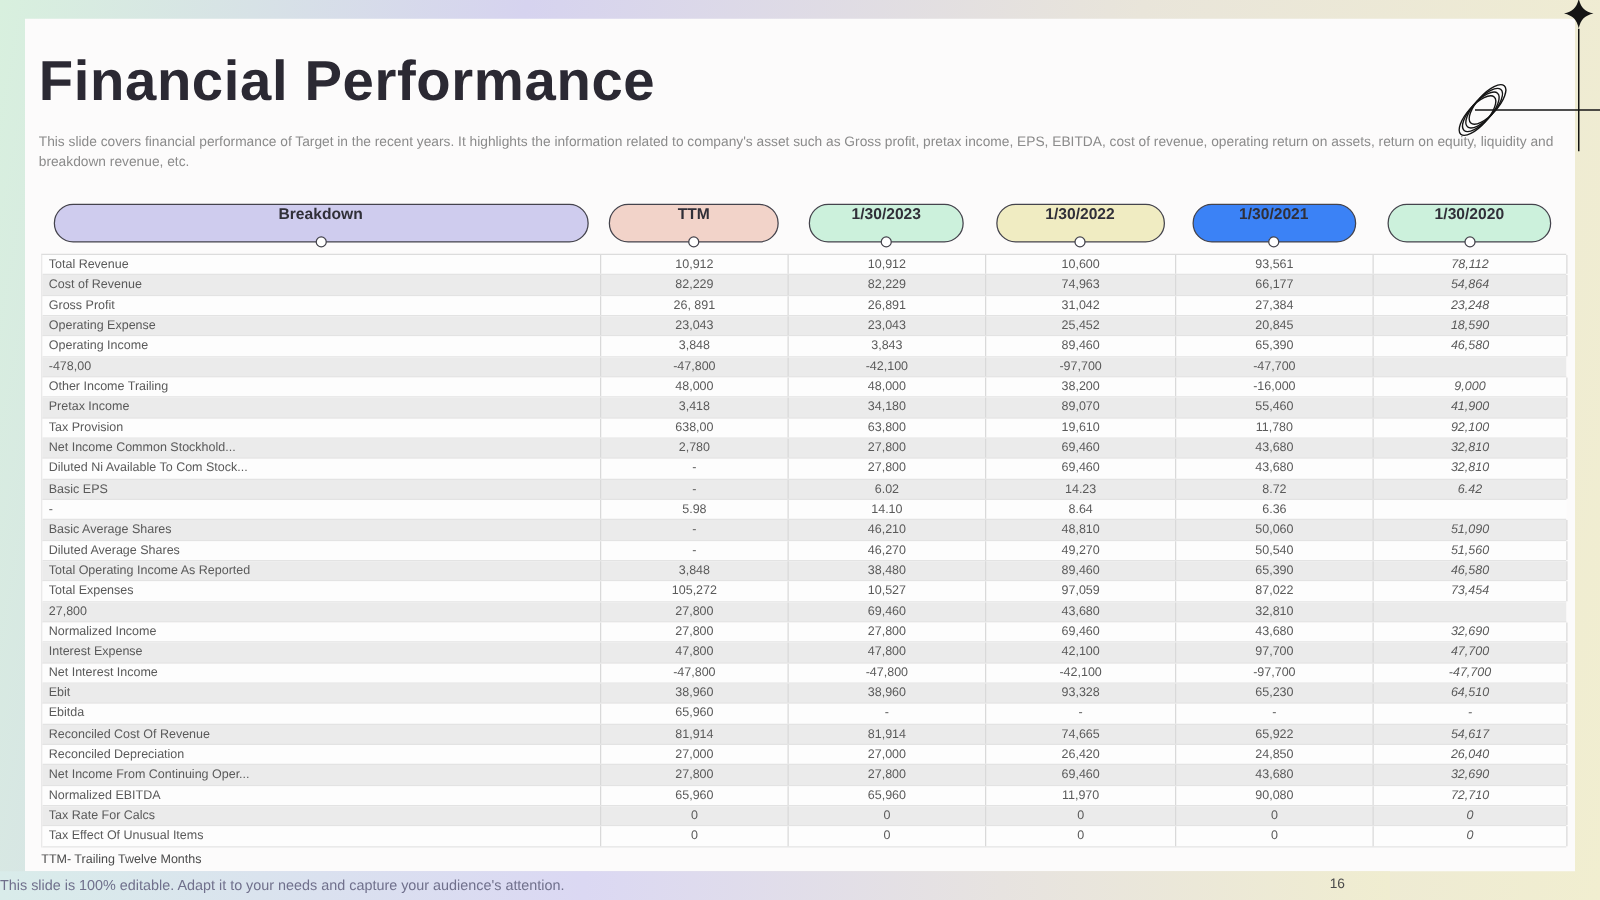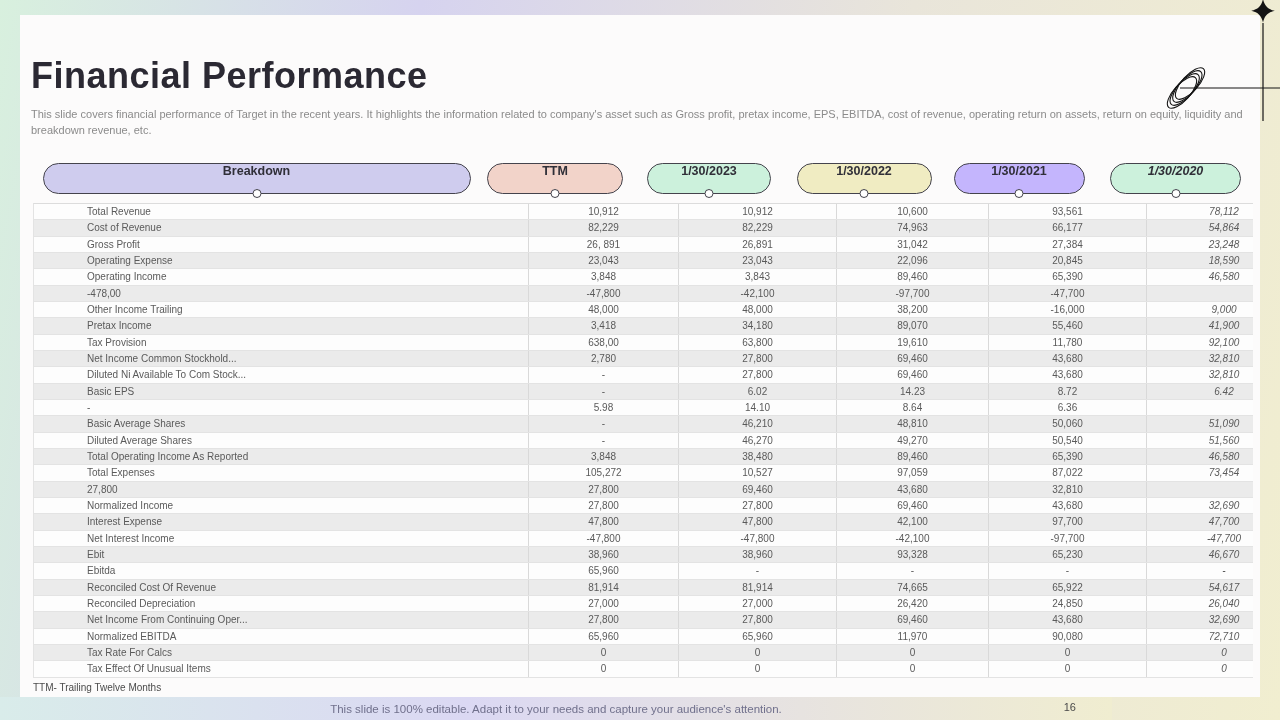--- a/index.html
+++ b/index.html
@@ -7,38 +7,38 @@
   body {
     position: relative;
     font-family: "Liberation Sans", sans-serif;
     background: linear-gradient(100deg, #d8f0de 0%, #d6d3ef 30%, #e9e5da 65%, #f1eed0 100%);
   }
   .slide {
     position:absolute; left:20px; top:15px; width:1240px; height:682px;
     background:#fcfbfb;
   }
   .title {
-    position:absolute; left:11px; top:40px;
-    font-size:36px; font-weight:800; color:#2b2933; letter-spacing:0.5px;
+    position:absolute; left:11px; top:24px;
+    font-size:45px; font-weight:800; color:#2b2933; letter-spacing:0.5px;
   }
   .subtitle {
     position:absolute; left:11px; top:92px; width:1221px;
     font-size:11px; line-height:1.42; color:#8b8b8b;
   }
   .pill-row {
     position:absolute; left:13px; top:148px; width:1220px; height:31px;
     display:flex;
   }
   .pill-cell { display:flex; align-items:flex-start; justify-content:center; }
   .pill-cell:nth-child(1){ flex:0 0 447px; }
   .pill-cell:nth-child(2){ flex:0 0 150px; }
   .pill-cell:nth-child(3){ flex:0 0 158px; }
   .pill-cell:nth-child(4){ flex:0 0 152px; }
   .pill-cell:nth-child(5){ flex:0 0 158px; }
-  .pill-cell:nth-child(6){ flex:0 0 155px;font-style:italic; }
+  .pill-cell:nth-child(6){ flex:0 0 155px; }
   .pill {
     height:31px; border:1.4px solid #44434c; border-radius:16px;
     display:flex; align-items:flex-start; justify-content:center;
     font-size:12.5px; font-weight:bold; color:#302f38; position:relative;
   }
   .pill-cell:nth-child(1) .pill{ width:428px; }
   .pill-cell:nth-child(2) .pill{ width:136px; }
   .pill-cell:nth-child(3) .pill{ width:124px; }
   .pill-cell:nth-child(4) .pill{ width:135px; }
   .pill-cell:nth-child(5) .pill{ width:131px; }
@@ -51,33 +51,33 @@
     position:absolute; left:13px; top:188px; width:1220px;
     border-top:1px solid #dcdcdc; border-left:1px solid #e3e3e3;
   }
   .trow { display:flex; height:16.34px; border-bottom:1px solid #e3e3e3; background:#fdfdfd; }
   .trow:nth-child(even) { background:#ebebeb; }
   .cell {
     display:flex; align-items:center; justify-content:center;
     font-size:10px; color:#5a5a5a; border-right:1px solid #d9d9d9;
     white-space:nowrap; overflow:hidden;
   }
-  .cell:nth-child(1){ flex:0 0 447px; justify-content:flex-start; padding-left:5px;margin-left:48px; }
+  .cell:nth-child(1){ flex:0 0 447px; justify-content:flex-start; padding-left:5px; }
   .cell:nth-child(2){ flex:0 0 150px; }
   .cell:nth-child(3){ flex:0 0 158px; }
   .cell:nth-child(4){ flex:0 0 152px; }
   .cell:nth-child(5){ flex:0 0 158px; }
   .cell:nth-child(6){ flex:0 0 155px;font-style:italic; }
   .footnote {
     position:absolute; left:13px; top:667px;
     font-size:10px; color:#4b4b4b;
   }
   .footer-band {
     position:absolute; left:0; top:697px; width:1112px; height:23px;
-    display:flex; align-items:center; justify-content:center;
+    display:flex; align-items:center; 
     background:linear-gradient(90deg, #d9ecea 0%, #dbd8f3 42%, #e7e3e0 72%, #f0edd0 100%);
   }
   .footer-note { font-size:11.5px; color:#70708c; }
   .page-number { position:absolute; right:36px; top:4px; font-size:11px; color:#4a4a4a; }
   .decor { position:absolute; right:0; top:0; width:140px; height:140px; }
 </style>
 </head>
 <body>
 
 <div class="slide">
@@ -99,21 +99,21 @@
         <div class="pill" style="background: rgb(204, 241, 220);">
           <span>1/30/2023</span>
         </div>
       </div>
     <div class="pill-cell">
         <div class="pill" style="background: rgb(240, 236, 194);">
           <span>1/30/2022</span>
         </div>
       </div>
     <div class="pill-cell">
-        <div class="pill" style="background: #c4b5fd;">
+        <div class="pill" style="background: #3b82f6;">
           <span>1/30/2021</span>
         </div>
       </div>
     <div class="pill-cell">
         <div class="pill" style="background: rgb(204, 241, 220);">
           <span>1/30/2020</span>
         </div>
       </div>
   </div>
 
@@ -140,21 +140,21 @@
           <div class="cell">26, 891</div>
           <div class="cell">26,891</div>
           <div class="cell">31,042</div>
           <div class="cell">27,384</div>
           <div class="cell">23,248</div>
         </div>
         <div class="trow">
           <div class="cell">Operating Expense</div>
           <div class="cell">23,043</div>
           <div class="cell">23,043</div>
-          <div class="cell">22,096</div>
+          <div class="cell">25,452</div>
           <div class="cell">20,845</div>
           <div class="cell">18,590</div>
         </div>
         <div class="trow">
           <div class="cell">Operating Income</div>
           <div class="cell">3,848</div>
           <div class="cell">3,843</div>
           <div class="cell">89,460</div>
           <div class="cell">65,390</div>
           <div class="cell">46,580</div>
@@ -283,21 +283,21 @@
           <div class="cell">-42,100</div>
           <div class="cell">-97,700</div>
           <div class="cell">-47,700</div>
         </div>
         <div class="trow">
           <div class="cell">Ebit</div>
           <div class="cell">38,960</div>
           <div class="cell">38,960</div>
           <div class="cell">93,328</div>
           <div class="cell">65,230</div>
-          <div class="cell">46,670</div>
+          <div class="cell">64,510</div>
         </div>
         <div class="trow">
           <div class="cell">Ebitda</div>
           <div class="cell">65,960</div>
           <div class="cell">-</div>
           <div class="cell">-</div>
           <div class="cell">-</div>
           <div class="cell">-</div>
         </div>
         <div class="trow">

